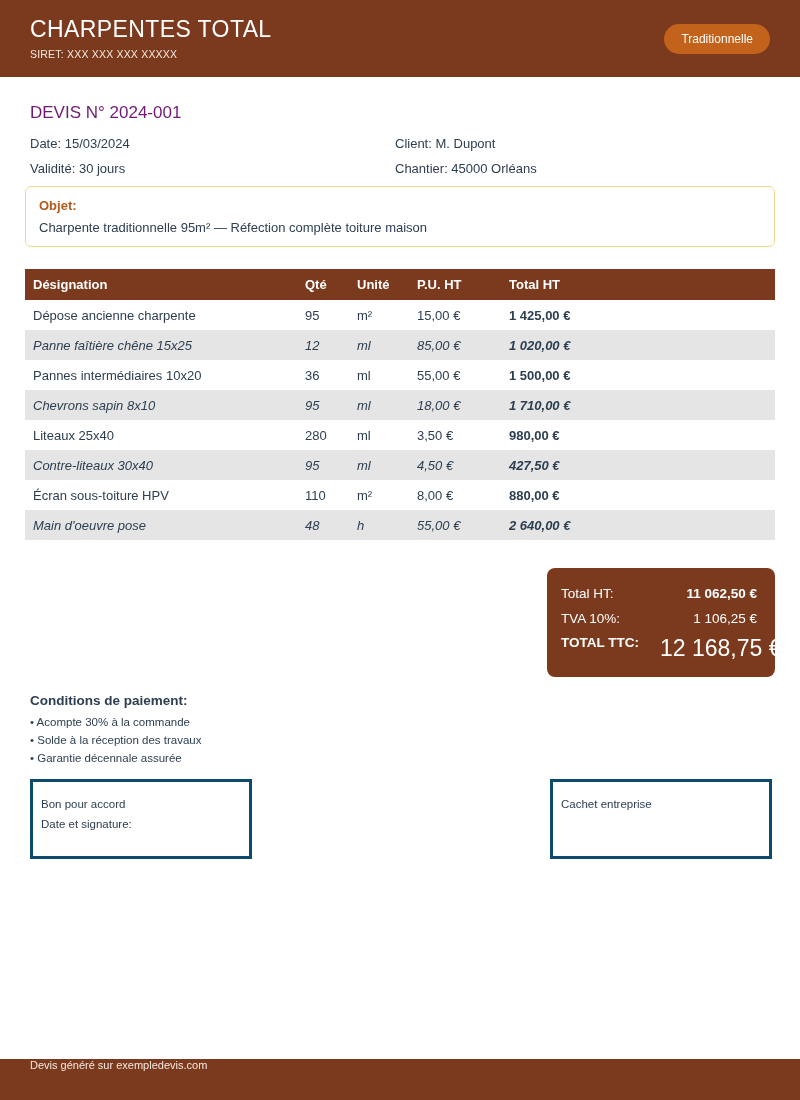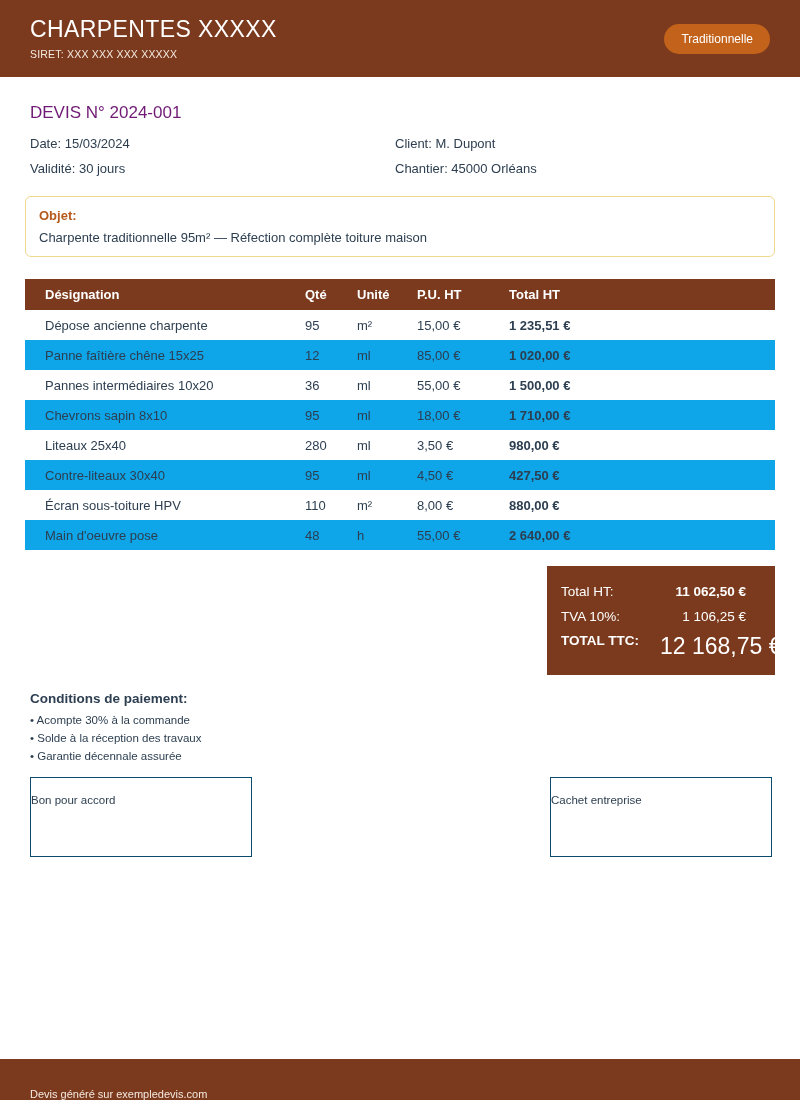--- a/index.html
+++ b/index.html
@@ -63,21 +63,21 @@
     margin: 8px 0 0 5px;
     font-size: 13px;
     align-items: center;
   }
   .meta-col { line-height: 25px; }
   .meta-col.left { width: 365px; }
 
   .objet-box {
     border: 1px solid #EFD98C;
     border-radius: 6px;
-    margin-top: 15px;
+    margin-top: 5px;
     padding: 11px 13px;
     background: #ffffff;
   }
   .objet-label {
     color: #B45A1B;
     font-weight: bold;
     font-size: 13px;
   }
   .objet-text { font-size: 13px; margin-top: 7px; }
 
@@ -90,33 +90,33 @@
     font-size: 13px;
   }
   table.items thead th {
     background: #7B3A1D;
     color: #ffffff;
     text-align: left;
     font-weight: bold;
     height: 31px;
     padding: 0;
   }
-  table.items th:first-child, table.items td:first-child { padding-left: 20px; }
+  table.items th:first-child, table.items td:first-child { padding-left: 8px; }
   table.items td { height: 30px; padding: 0; }
-  tr.hl { background: #0ea5e9; }
+  tr.hl { background: #e5e5e5; font-style: italic; }
   td.total-cell { font-weight: bold; }
 
   
   .totals {
     width: 228px;
-    margin: 16px 0 0 auto;
+    margin: 28px 0 0 auto;
     background: #7B3A1D;
     color: #ffffff;
-    border-radius: 0;
-    padding: 13px 29px 10px 14px;
+    border-radius: 8px;
+    padding: 13px 18px 10px 14px;
     overflow: hidden;
   }
   .totals-row {
     display: flex;
     justify-content: space-between;
     font-size: 13.5px;
     line-height: 25px;
   }
   .bold { font-weight: bold; }
   .ttc-row {
@@ -137,48 +137,48 @@
   
   .sign-row {
     display: flex;
     justify-content: space-between;
     margin-top: 12px;
     padding: 0 3px 0 5px;
   }
   .sign-box {
     width: 222px;
     height: 80px;
-    border: 1px solid #0c4a6e;
+    border: 3px solid #0c4a6e;
     background: #ffffff;
-    padding: 12px 0;
+    padding: 12px 8px;
     font-size: 11.5px;
   }
   .sign-box .sign-line { line-height: 20px; }
 
   
   .bottombar {
     position: absolute;
     left: 0; right: 0; bottom: 0;
     height: 41px;
     background: #7B3A1D;
     color: #F4E9E0;
     display: flex;
-    align-items: flex-end;
+    align-items: flex-start;
     padding-left: 30px;
     font-size: 11px;
   }
 </style>
 </head>
 <body>
 
 <div class="page">
 
   <header class="topbar">
     <div class="topbar-left">
-      <h1 class="company-name">CHARPENTES XXXXX</h1>
+      <h1 class="company-name">CHARPENTES TOTAL</h1>
       <div class="siret">SIRET: XXX XXX XXX XXXXX</div>
     </div>
     <span class="badge">Traditionnelle</span>
   </header>
 
   <main class="content">
 
     <h2 class="devis-title">DEVIS N° 2024-001</h2>
 
     <div class="meta">
@@ -213,21 +213,21 @@
             <th>P.U. HT</th>
             <th>Total HT</th>
           </tr>
       </thead>
       <tbody id="table-body">
           <tr>
             <td>Dépose ancienne charpente</td>
             <td>95</td>
             <td>m²</td>
             <td>15,00 €</td>
-            <td class="total-cell">1 235,51 €</td>
+            <td class="total-cell">1 425,00 €</td>
           </tr>
           <tr class="hl">
             <td>Panne faîtière chêne 15x25</td>
             <td>12</td>
             <td>ml</td>
             <td>85,00 €</td>
             <td class="total-cell">1 020,00 €</td>
           </tr>
           <tr>
             <td>Pannes intermédiaires 10x20</td>
@@ -294,20 +294,21 @@
       <div class="cond-items" id="cond-items">
           <div class="cond-item">• Acompte 30% à la commande</div>
           <div class="cond-item">• Solde à la réception des travaux</div>
           <div class="cond-item">• Garantie décennale assurée</div>
         </div>
     </div>
 
     <div class="sign-row">
       <div class="sign-box">
         <div class="sign-line">Bon pour accord</div>
+        <div class="sign-line">Date et signature:</div>
       </div>
       <div class="sign-box">
         <div class="sign-line">Cachet entreprise</div>
       </div>
     </div>
 
   </main>
 
   <footer class="bottombar">
     <span>Devis généré sur exempledevis.com</span>

